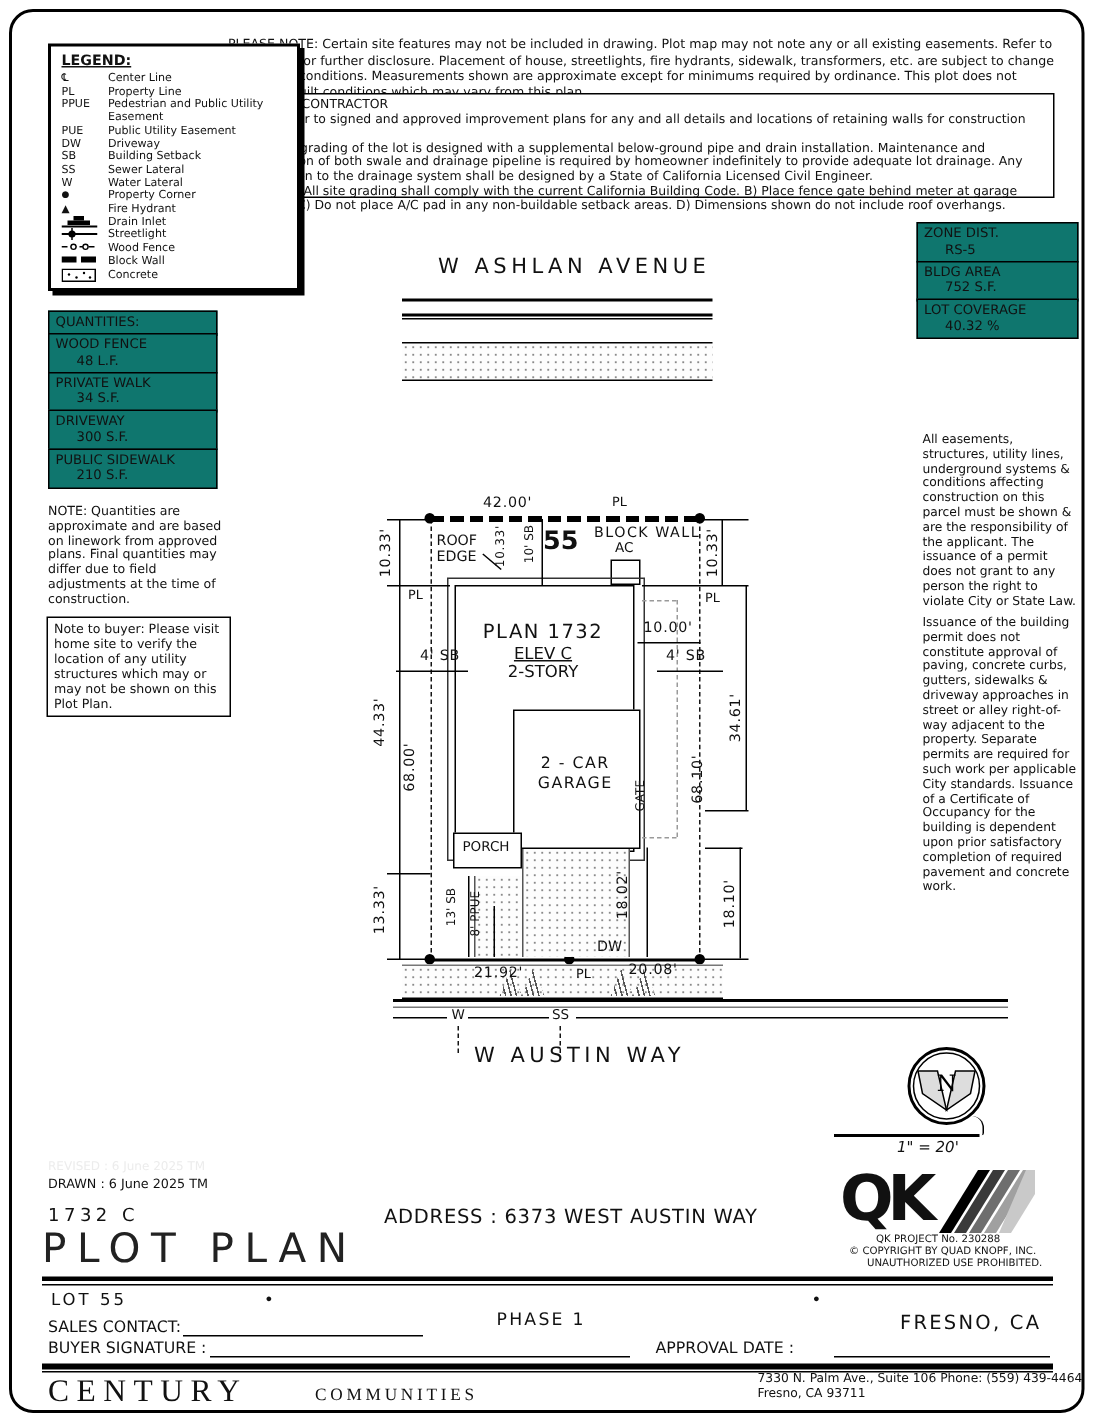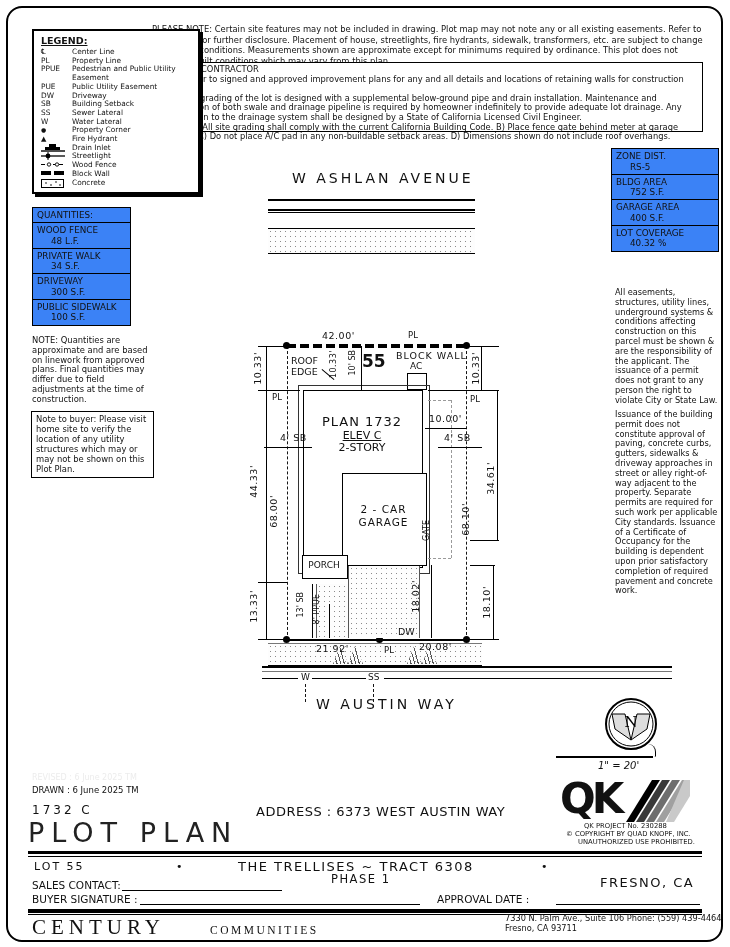--- a/index.html
+++ b/index.html
@@ -20,22 +20,22 @@
   .pc{position:absolute;width:7px;height:7px;background:#000;border-radius:50%;}
   .box{position:absolute;border:1.6px solid #000;background:#fff;}
   .fan{position:absolute;width:15px;height:19px;clip-path:polygon(50% 0,100% 100%,0 100%);
        background:repeating-linear-gradient(75deg,#555 0 1px,transparent 1px 3.5px);}
   .legend-box{position:absolute;left:32px;top:29px;width:152px;border:2px solid #000;
        background:#fff;box-shadow:3px 3px 0 #000;padding:4px 5px 4px 7px;}
   .legend-title{font-size:9.5px;font-weight:bold;text-decoration:underline;margin-bottom:2px;}
   .lrow{display:flex;align-items:flex-start;font-size:7.4px;line-height:8.7px;}
   .lsym{width:31px;flex:0 0 31px;}
   .llab{flex:1;}
-  .qwrap{position:absolute;left:32px;top:209px;width:99px;}
-  .qcell{border:1.6px solid #000;margin-top:-1.6px;background:#3b82f6;padding:2px 4px;font-size:8.8px;line-height:10.5px;}
+  .qwrap{position:absolute;left:32px;top:209px;width:113px;}
+  .qcell{border:1.6px solid #000;margin-top:-1.6px;background:#0f766e;padding:2px 4px;font-size:8.8px;line-height:10.5px;}
   .qval{padding-left:14px;}
   .zwrap{position:absolute;left:611px;top:150px;width:108px;}
   .para{position:absolute;font-size:8.2px;line-height:9.8px;}
   .dimtext{font-size:9.5px;letter-spacing:0.5px;}
   .small-dim{font-size:8px;}
   .street{font-size:14px;letter-spacing:3px;}
   .ul-line{position:absolute;background:#000;height:1.2px;}
   svg{display:block;}
 </style>
 </head>
@@ -157,40 +157,36 @@
     <div class="qcell">
         <div>PRIVATE WALK</div>
         <div class="qval">34 S.F.</div>
       </div>
     <div class="qcell">
         <div>DRIVEWAY</div>
         <div class="qval">300 S.F.</div>
       </div>
     <div class="qcell">
         <div>PUBLIC SIDEWALK</div>
-        <div class="qval">100 S.F.</div>
+        <div class="qval">210 S.F.</div>
       </div>
   </div>
   <div class="para" style="left:32px;top:336px;width:122px;font-size:8.4px;line-height:9.8px;">NOTE: Quantities are approximate and are based on linework from approved plans.  Final quantities may differ due to field adjustments at the time of construction.</div>
   <div class="box" style="left:31px;top:411px;width:113px;padding:3px 4px;">
     <div style="font-size:8.4px;line-height:9.9px;">Note to buyer: Please visit home site to verify the location of any utility structures which may or may not be shown on this Plot Plan.</div>
   </div>
 
   <div class="zwrap">
     <div class="qcell">
         <div>ZONE DIST.</div>
         <div class="qval">RS-5</div>
       </div>
     <div class="qcell">
         <div>BLDG AREA</div>
         <div class="qval">752 S.F.</div>
-      </div>
-    <div class="qcell">
-        <div>GARAGE AREA</div>
-        <div class="qval">400 S.F.</div>
       </div>
     <div class="qcell">
         <div>LOT COVERAGE</div>
         <div class="qval">40.32 %</div>
       </div>
   </div>
   <div class="para" style="left:615px;top:288px;width:103px;">All easements, structures, utility lines, underground systems &amp; conditions affecting construction on this parcel must be shown &amp; are the responsibility of the applicant. The issuance of a permit does not grant to any person the right to violate City or State Law.</div>
   <div class="para" style="left:615px;top:410px;width:103px;">Issuance of the building permit does not constitute approval of paving, concrete curbs, gutters, sidewalks &amp; driveway approaches in street or alley right-of-way adjacent to the property. Separate permits are required for such work per applicable City standards. Issuance of a Certificate of Occupancy for the building is dependent upon prior satisfactory completion of required pavement and concrete work.</div>
 
   <div class="t street" style="left:292px;top:170px;">W ASHLAN AVENUE</div>
@@ -327,21 +323,20 @@
     </svg>
   </div>
   <div class="t" style="left:584px;top:822px;font-size:6.8px;">QK PROJECT No. 230288</div>
   <div class="t" style="left:566px;top:830px;font-size:6.8px;">©  COPYRIGHT BY QUAD KNOPF, INC.</div>
   <div class="t" style="left:578px;top:838px;font-size:6.8px;">UNAUTHORIZED USE PROHIBITED.</div>
 
   <div class="hl" style="left:28px;top:851px;width:674px;height:3px;"></div>
   <div class="hl" style="left:28px;top:856px;width:674px;height:1.2px;"></div>
   <div class="t" style="left:34px;top:860px;font-size:11px;letter-spacing:2px;">LOT 55</div>
   <div class="t" style="left:176px;top:860px;font-size:11px;">•</div>
-  <div class="t" style="left:238px;top:859px;font-size:13px;letter-spacing:1.5px;">THE TRELLISES ~ TRACT 6308</div>
   <div class="t" style="left:331px;top:872px;font-size:11.5px;letter-spacing:1.5px;">PHASE 1</div>
   <div class="t" style="left:541px;top:860px;font-size:11px;">•</div>
   <div class="t" style="left:600px;top:859px;font-size:13px;letter-spacing:1.5px;margin-top:16px;">FRESNO, CA</div>
 
   <div class="t" style="left:32px;top:879px;font-size:10.5px;">SALES CONTACT:</div>
   <div class="ul-line" style="left:122px;top:890px;width:160px;"></div>
   <div class="t" style="left:32px;top:893px;font-size:10.5px;">BUYER SIGNATURE :</div>
   <div class="ul-line" style="left:140px;top:904px;width:280px;"></div>
   <div class="t" style="left:437px;top:893px;font-size:10.5px;">APPROVAL DATE :</div>
   <div class="ul-line" style="left:556px;top:904px;width:144px;"></div>

